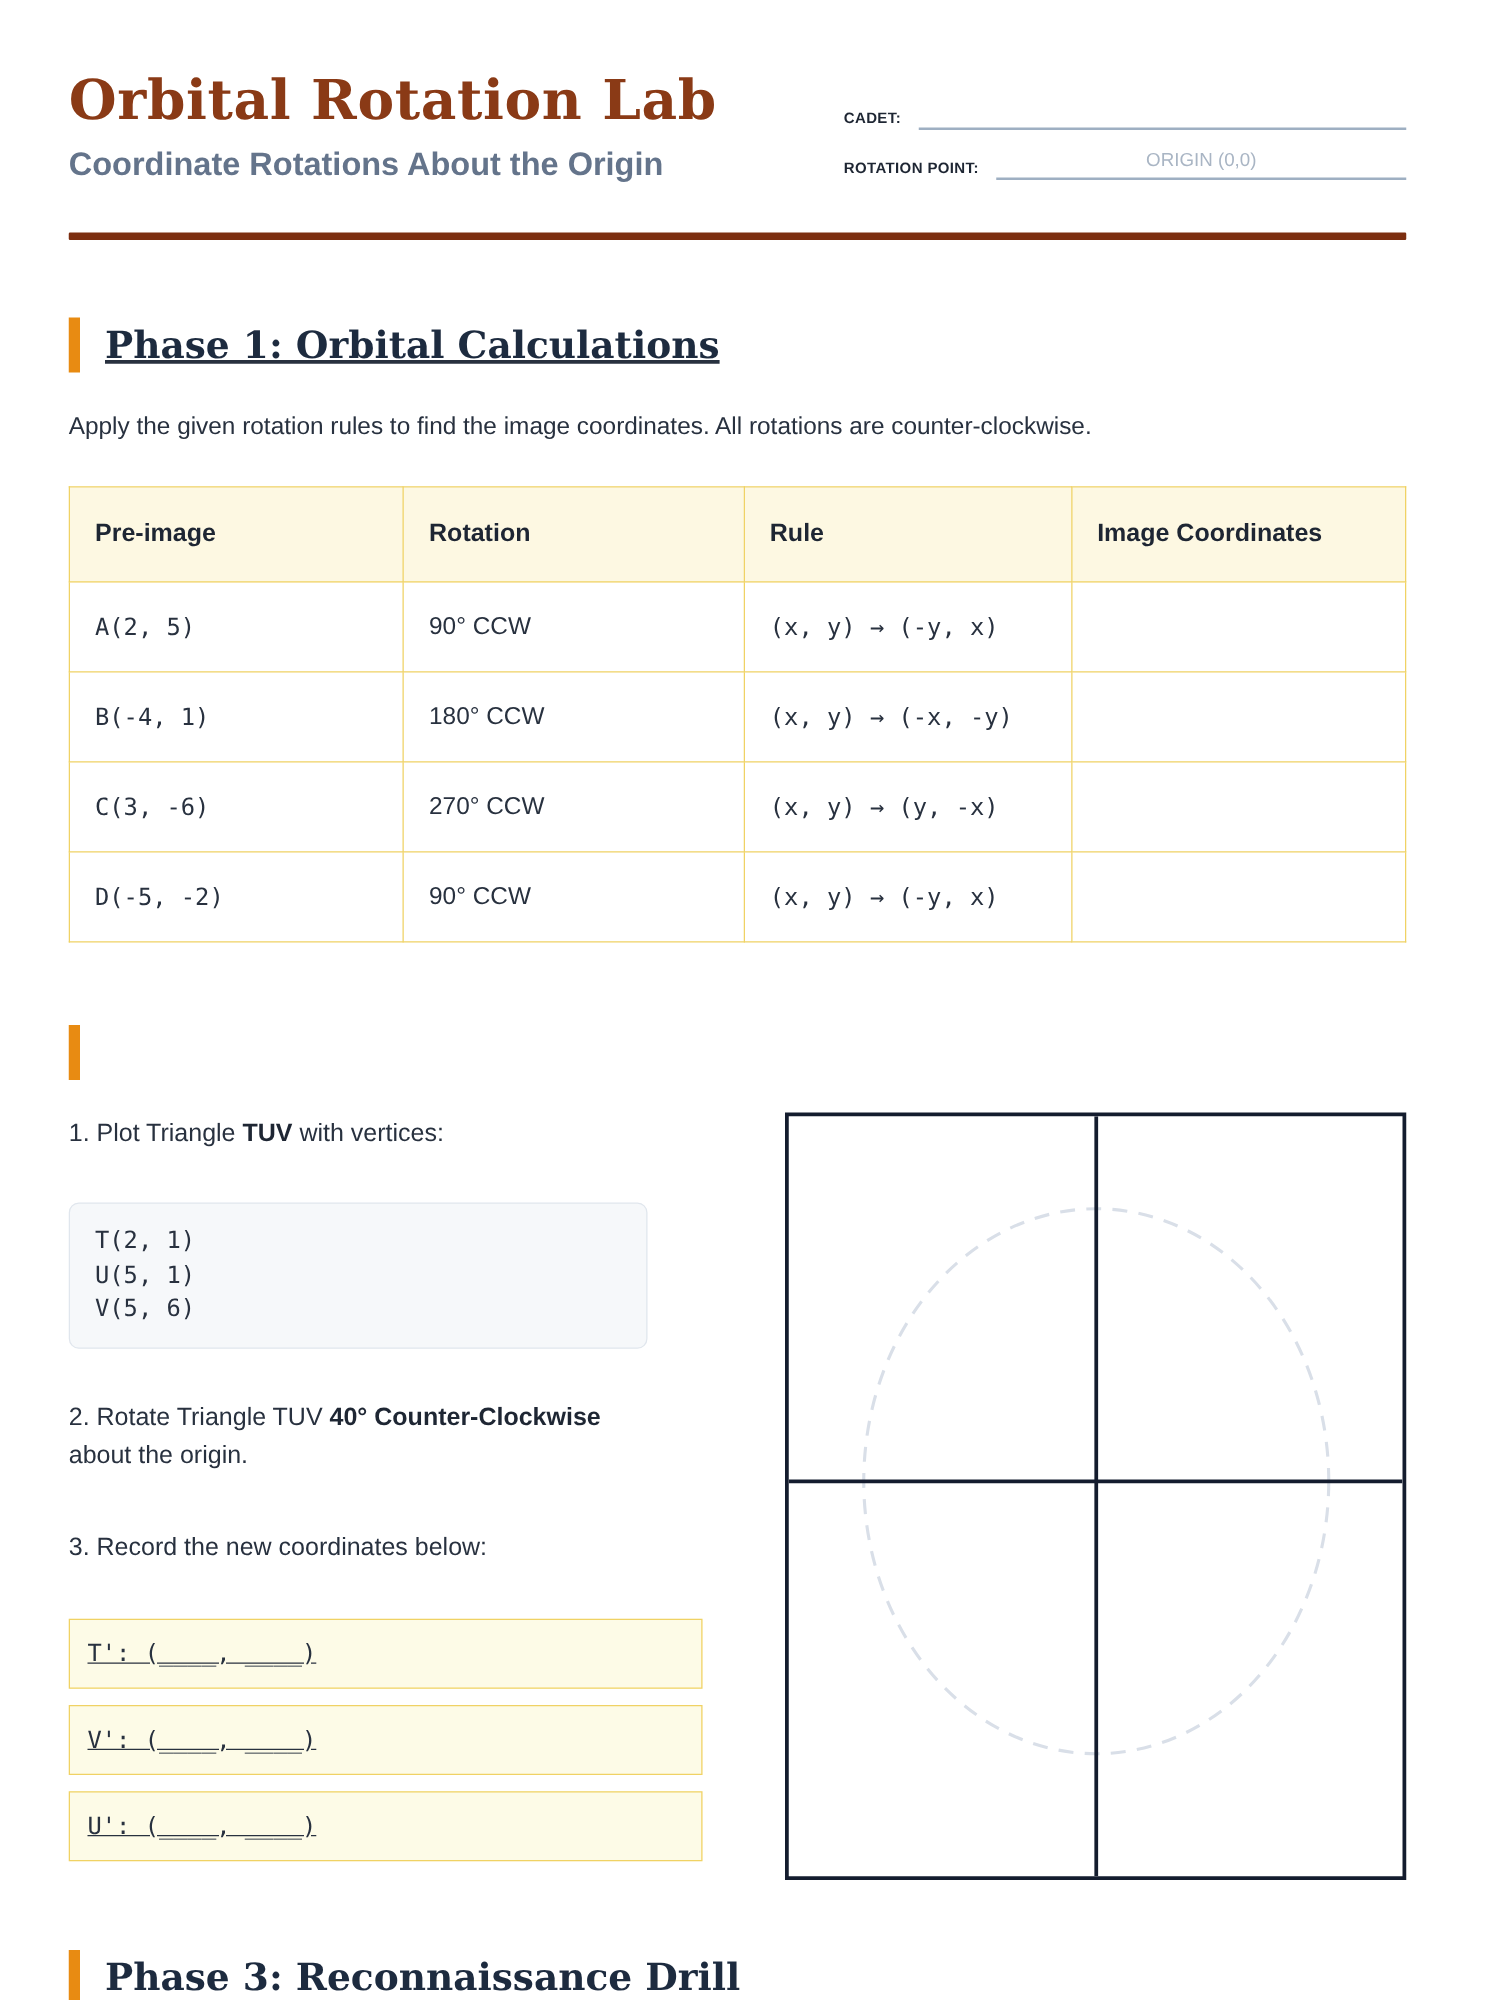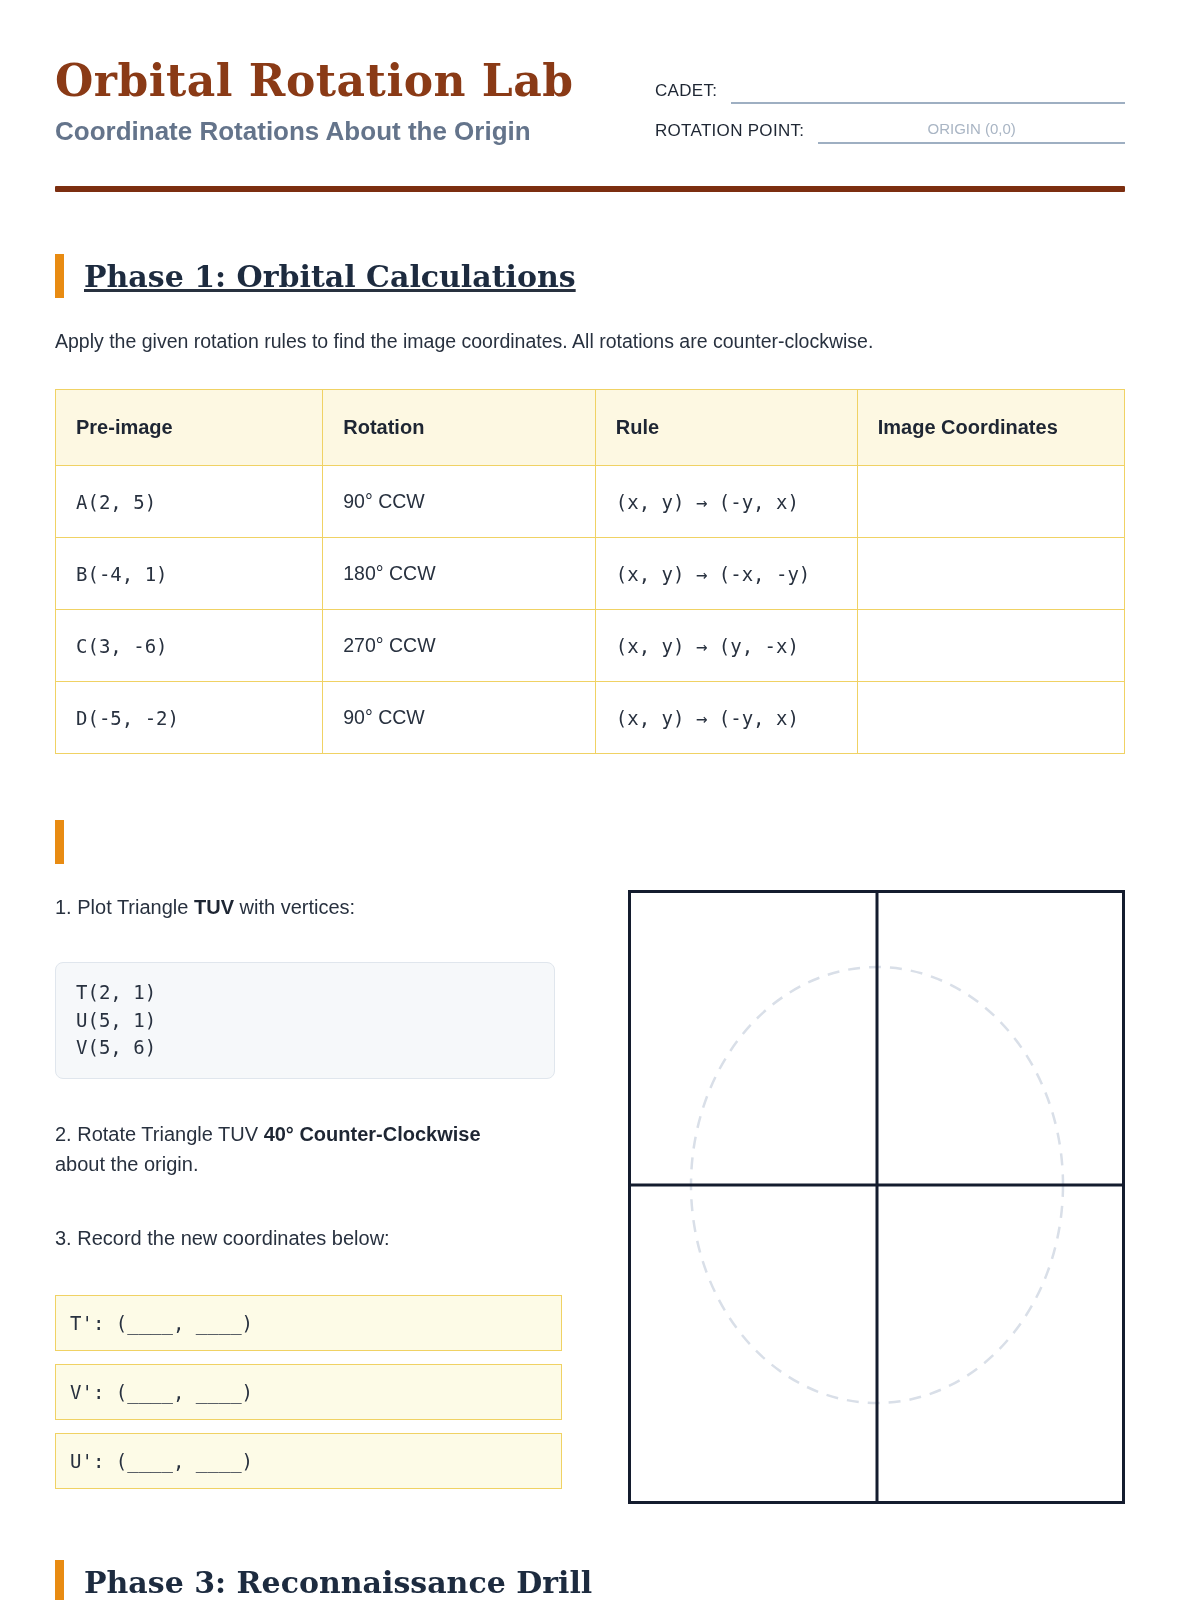--- a/index.html
+++ b/index.html
@@ -8,21 +8,21 @@
   .page { padding:58px 75px 0 55px; width:1200px; }
 
   
   .header-row { display:flex; align-items:flex-start; }
   .title-block { flex:1 1 auto; }
   h1 { font-family:"DejaVu Serif", serif; font-weight:700; font-size:44px; line-height:1.05;
        color:#8a3a16; letter-spacing:0.5px; }
   .subtitle { margin-top:12px; font-size:26px; font-weight:600; color:#64748b; }
   .fields { width:470px; flex:0 0 auto; margin-top:22px; }
   .field-row { display:flex; align-items:flex-end; margin-bottom:16px; }
-  .field-label { font-size:17px; font-weight:400; color:#1e2633; letter-spacing:0.3px; white-space:nowrap; padding-bottom:3px; }
+  .field-label { font-size:12px; font-weight:700; color:#1e2633; letter-spacing:0.3px; white-space:nowrap; padding-bottom:3px;margin-left:20px; }
   .field-line { flex:1; margin-left:14px; border-bottom:2px solid #9eafc2; height:24px;
                 text-align:center; font-size:15px; color:#a9b5c4; padding-bottom:2px; }
 
   .main-rule { margin-top:26px; height:6px; background:#7c2e10; border-radius:1px; }
 
   
   .section-heading { display:flex; align-items:center; }
   .accent-bar { width:9px; height:44px; background:#e88b12; flex:0 0 auto; }
   .section-heading h2 { font-family:"DejaVu Serif", serif; font-weight:700; font-size:30px;
                         color:#1d2b3f; margin-left:20px; }
@@ -38,29 +38,29 @@
   .rot-table td { padding:24px 10px 24px 20px; font-size:19.5px; color:#28313f; }
   .rot-table td.mono { font-family:"DejaVu Sans Mono", monospace; font-size:19px; }
   .col-pre { width:25%; } .col-rot { width:25.5%; } .col-rule { width:24.5%; } .col-img { width:25%; }
 
   
   .ph2-heading { margin-top:66px; }
   .columns { margin-top:26px; display:flex; gap:66px; align-items:center; }
   .left-col { width:507px; flex:0 0 auto; }
   .step { font-size:20px; line-height:1.5; color:#28313f; max-width:470px; }
   .step b { color:#1e2633; }
-  .code-box { margin-top:40px; width:500px; background:#f6f8fa; border:1.5px solid #e0e6ed;
+  .code-box { margin-top:40px; width:463px; background:#f6f8fa; border:1.5px solid #e0e6ed;
               border-radius:8px; padding:16px 20px; font-family:"DejaVu Sans Mono", monospace;
               font-size:19px; line-height:1.45; color:#28313f; }
   .step-2 { margin-top:40px; }
   .step-3 { margin-top:44px; }
   .answers { margin-top:42px; }
   .answer-box { width:507px; height:56px; margin-bottom:13px; background:#fdfbe7;
                 border:1.5px solid #f0d264; display:flex; align-items:center; padding-left:14px;
-                font-family:"DejaVu Sans Mono", monospace; font-size:19px; color:#28313f; }
+                font-family:"DejaVu Sans Mono", monospace; font-size:19px; color:#28313f;text-decoration:underline; }
 
   .graph { width:497px; height:614px; border:3px solid #141c2e; flex:0 0 auto; position:relative; background:#ffffff; }
   .graph svg { display:block; width:100%; height:100%; }
 
   
   .ph3-heading { margin-top:56px; }
 </style>
 </head>
 <body>
 

